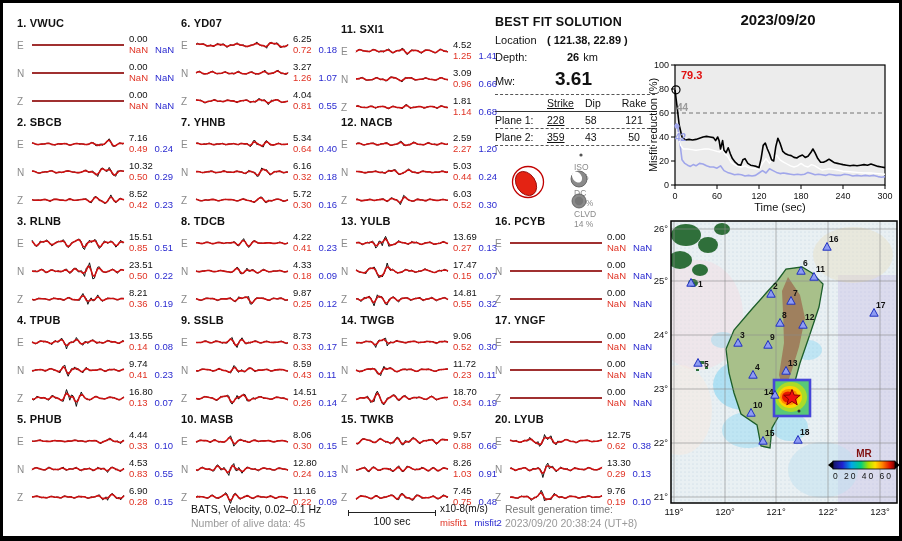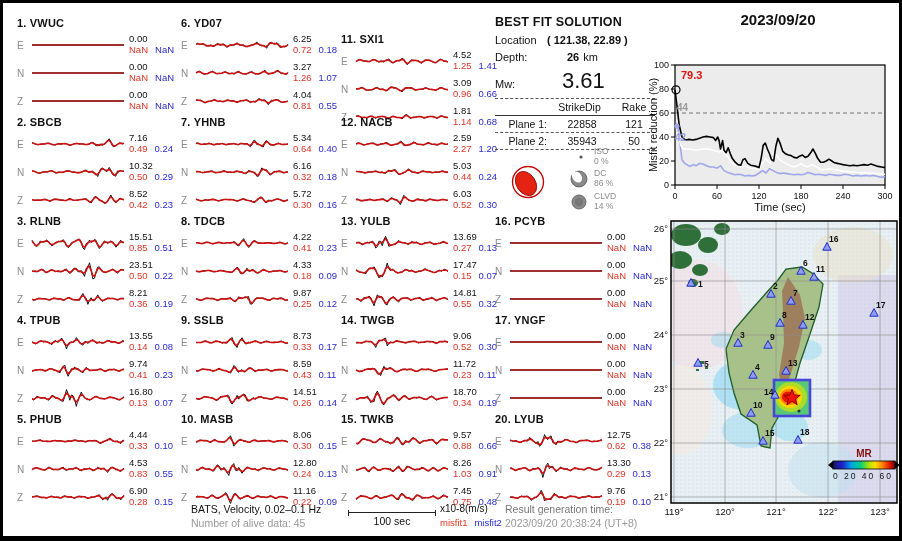--- a/index.html
+++ b/index.html
@@ -16,26 +16,26 @@
   .vals{font-size:9.5px;line-height:1.15;margin-left:3px;white-space:nowrap;}
   .amp{color:#111;}
   .m1{color:#e03324;margin-right:7px;}
   .m2{color:#2a2ad0;}
   
   #bestfit{left:492px;top:12px;width:160px;height:198px;font-size:11px;}
   .bf-h{font-weight:bold;font-size:12.5px;letter-spacing:.2px;}
   .bf-row{display:flex;margin-top:5px;align-items:baseline;white-space:nowrap;}
   .bf-lab{width:52px;}
   .bf-bold{font-weight:bold;}
-  .mw-val{font-weight:normal;font-size:22px;margin-left:15px;}
+  .mw-val{font-weight:bold;font-size:19px;margin-left:8px;}
   .tbl-row{display:flex;font-size:10.5px;white-space:nowrap;}
-  .c0{width:52px;text-align:right;} .c1{width:38px;text-align:right;} .c2{width:30px;text-align:left;} .c3{width:38px;text-align:center;}
+  .c0{width:52px;} .c1{width:38px;text-align:left;text-decoration:underline;} .c2{width:30px;text-align:left;} .c3{width:38px;text-align:center;}
   .dash{border-top:1px dashed #555;height:0;margin:2px 0;}
   .solid{border-top:1px solid #333;height:0;margin:2px 0;}
-  .dec-row{position:absolute;left:74px;display:flex;align-items:center;}
+  .dec-row{position:absolute;left:74px;display:flex;align-items:flex-start;flex-direction:column;}
   .dec-txt{font-size:8.5px;color:#8a8a8a;line-height:1.15;margin-left:5px;}
   
   #titlebox{left:655px;top:6px;width:240px;text-align:center;font-weight:bold;font-size:15px;line-height:1.45;}
   #footer{left:0;top:497px;width:902px;font-size:10.5px;}
   .gray{color:#999;}
   #scalebar{position:absolute;left:345px;top:12px;width:88px;border-top:1px solid #222;}
   #scalebar:before,#scalebar:after{content:"";position:absolute;top:-3px;width:1px;height:6px;background:#222;}
   #scalebar:before{left:0;} #scalebar:after{right:0;}
 </style>
 </head>
@@ -394,21 +394,21 @@
           <svg class="wf" width="96" height="26" viewBox="0 0 96 26">
             <polyline points="2,13.291363086913176 3.642857142857143,12.07821954759082 5.285714285714286,13.148619375465291 6.928571428571428,12.458765622892129 8.571428571428571,12.787345863878022 10.214285714285715,13.207268240490462 11.857142857142856,13.652938146399125 13.5,14.29034445582283 15.142857142857142,13.716755874657544 16.785714285714285,11.347123081020257 18.42857142857143,11.074614438708355 20.07142857142857,12.260241667564877 21.71428571428571,14.209948187399286 23.357142857142858,13.61755434181178 25,14.592813018102568 26.642857142857142,12.410373811236585 28.285714285714285,12.27275163858673 29.928571428571427,11.190606912186475 31.571428571428573,8.578412858967482 33.214285714285715,10.487841655664305 34.85714285714286,15.494017255906211 36.5,19.419606201471424 38.14285714285714,14.493203761478574 39.785714285714285,10.338100393913567 41.42857142857142,9.211191932684804 43.07142857142858,11.07915594639054 44.714285714285715,14.338028426860197 46.35714285714286,15.174348113995944 48,13.95477378957957 49.642857142857146,12.852419504470495 51.285714285714285,12.826720611696343 52.92857142857143,11.005318996118202 54.57142857142857,12.058724762943799 56.214285714285715,13.29418491484495 57.857142857142854,14.281751591794473 59.5,14.626941206958133 61.142857142857146,13.18642677758419 62.785714285714285,12.162180236919923 64.42857142857143,11.841801774283192 66.07142857142857,13.002930653472909 67.71428571428572,13.108628957321145 69.35714285714285,12.823003593108352 71,13.231962879266609 72.64285714285715,13.654178305978977 74.28571428571428,13.185502469304556 75.92857142857143,11.52729285720644 77.57142857142857,12.365991448331403 79.21428571428572,12.714409969560341 80.85714285714285,14.621612823394184 82.5,14.26566998521398 84.14285714285715,13.004182266274027 85.78571428571428,12.36530318077809 87.42857142857143,12.745042612431389 89.07142857142857,12.553706775066857 90.71428571428572,13.142981175030027 92.35714285714285,13.675119334676792 94,14.02001752294391" fill="none" stroke="#111" stroke-width="1"></polyline>
             <polyline points="2,12.886981907139058 3.642857142857143,12.839400669989763 5.285714285714286,12.561868181982746 6.928571428571428,12.798243620745147 8.571428571428571,12.817793242420203 10.214285714285715,13.21585075025587 11.857142857142856,13.71685028090414 13.5,13.886679492293167 15.142857142857142,13.11807447050021 16.785714285714285,12.046164464795387 18.42857142857143,11.56065972909783 20.07142857142857,12.514934764557507 21.71428571428571,13.362581398925315 23.357142857142858,14.140105182437878 25,13.540247057050314 26.642857142857142,13.091979489308628 28.285714285714285,11.957910787336596 29.928571428571427,10.680590469913563 31.571428571428573,10.085620475606087 33.214285714285715,11.520090590179331 34.85714285714286,15.133821704347312 36.5,16.468942406285404 38.14285714285714,14.750303452287858 39.785714285714285,11.347498696025648 41.42857142857142,10.20948275766297 43.07142857142858,11.542792101978513 44.714285714285715,13.530510829082226 46.35714285714286,14.489050110145236 48,13.993847136015335 49.642857142857146,13.211304635248803 51.285714285714285,12.228153037428347 52.92857142857143,11.963588123586113 54.57142857142857,12.119409557968984 56.214285714285715,13.21155375652774 57.857142857142854,14.06762590453252 59.5,14.031706525445598 61.142857142857146,13.325182740487415 62.785714285714285,12.396802929595767 64.42857142857143,12.335637554892008 66.07142857142857,12.651120461692415 67.71428571428572,12.978187734634135 69.35714285714285,13.054531809898704 71,13.236381592784646 72.64285714285715,13.357214551516714 74.28571428571428,12.788991210829991 75.92857142857143,12.359595591614132 77.57142857142857,12.20256475836606 79.21428571428572,13.234004747095307 80.85714285714285,13.867230926056168 82.5,13.963821691627397 84.14285714285715,13.211718477422032 85.78571428571428,12.704842686494501 87.42857142857143,12.554684189425444 89.07142857142857,12.813910187509427 90.71428571428572,13.123935761591225 92.35714285714285,13.612706010883576 94,13.905051460188204" fill="none" stroke="#cc1111" stroke-width="1.6" stroke-linejoin="round"></polyline>
           </svg>
           <div class="vals">
             <div class="amp">11.16</div>
             <div><span class="m1">0.22</span><span class="m2">0.09</span></div>
           </div>
         </div>
       </div>
-      <div class="station" style="left: 338px; top: 30px;">
+      <div class="station" style="left: 338px; top: 20px;">
         <div class="st-hdr">11.  SXI1</div>
         <div class="trace">
           <span class="comp">E</span>
           <svg class="wf" width="96" height="26" viewBox="0 0 96 26">
             <polyline points="2,14.240382143920625 3.642857142857143,12.106979576923681 5.285714285714286,11.384107822813826 6.928571428571428,11.655409449650723 8.571428571428571,12.889729608745736 10.214285714285715,12.902523797789748 11.857142857142856,13.29653500353058 13.5,13.182441087149176 15.142857142857142,13.781531711806245 16.785714285714285,13.45970721838402 18.42857142857143,11.441236044269695 20.07142857142857,11.353142917179788 21.71428571428571,12.24762096041954 23.357142857142858,13.135430444263807 25,14.277833788170543 26.642857142857142,12.917188005511633 28.285714285714285,13.151143663394302 29.928571428571427,14.172308969780032 31.571428571428573,12.159731180130057 33.214285714285715,12.184770334698255 34.85714285714286,10.866314302919632 36.5,13.72835332143546 38.14285714285714,14.755302040222706 39.785714285714285,14.958190166874935 41.42857142857142,12.983558110813568 43.07142857142858,12.343007200929893 44.714285714285715,12.731296470891262 46.35714285714286,12.916496812393179 48,10.140657049245837 49.642857142857146,11.101314631835827 51.285714285714285,14.025333078840688 52.92857142857143,16.582421017874616 54.57142857142857,15.553723202130112 56.214285714285715,12.966579277213862 57.857142857142854,11.748712562639822 59.5,12.71490348201429 61.142857142857146,12.216046861471115 62.785714285714285,12.639012948522948 64.42857142857143,12.65828396571297 66.07142857142857,14.555704887099402 67.71428571428572,15.304226765135741 69.35714285714285,13.381990895384348 71,11.90989480388326 72.64285714285715,12.151090464062193 74.28571428571428,12.156414154653378 75.92857142857143,12.248309009655745 77.57142857142857,13.330478417253014 79.21428571428572,13.898767735371287 80.85714285714285,14.941331698406659 82.5,14.649536494179369 84.14285714285715,12.98616046899144 85.78571428571428,11.077716870594314 87.42857142857143,11.311438636432136 89.07142857142857,13.083206777596548 90.71428571428572,13.37257066630925 92.35714285714285,12.93726322252933 94,14.11539602496337" fill="none" stroke="#111" stroke-width="1"></polyline>
             <polyline points="2,13.529247954921644 3.642857142857143,12.57715651455271 5.285714285714286,11.715498949796077 6.928571428571428,11.976415627070097 8.571428571428571,12.482554285395402 10.214285714285715,13.029596136688689 11.857142857142856,13.127166629489835 13.5,13.420169267495334 15.142857142857142,13.474560005779814 16.785714285714285,12.894158324819985 18.42857142857143,12.084695393277835 20.07142857142857,11.680666640623008 21.71428571428571,12.245398107287713 23.357142857142858,13.220295064284633 25,13.443484079315327 26.642857142857142,13.448721819025494 28.285714285714285,13.41354687956199 29.928571428571427,13.161061271101465 31.571428571428573,12.838936828202781 33.214285714285715,11.73693860591598 34.85714285714286,12.259812653017782 36.5,13.116656554859267 38.14285714285714,14.4806151761777 39.785714285714285,14.232350105970403 41.42857142857142,13.42825182620613 43.07142857142858,12.685953927544908 44.714285714285715,12.663600161404778 46.35714285714286,11.92948344417676 48,11.386156164491615 49.642857142857146,11.755768253307451 51.285714285714285,13.903022909517043 52.92857142857143,15.387159099615138 54.57142857142857,15.034241165739529 56.214285714285715,13.423005013994599 57.857142857142854,12.47673177395599 59.5,12.226554302041741 61.142857142857146,12.523321097336117 62.785714285714285,12.504447925235679 64.42857142857143,13.284333933778441 66.07142857142857,14.172738539316038 67.71428571428572,14.413974182539832 69.35714285714285,13.53203748813445 71,12.480992054443268 72.64285714285715,12.07246647419961 74.28571428571428,12.185271209457104 75.92857142857143,12.578400527187378 77.57142857142857,13.15918505409335 79.21428571428572,14.056859283676985 80.85714285714285,14.496545309319103 82.5,14.19234288719249 84.14285714285715,12.904471277921708 85.78571428571428,11.791771992005962 87.42857142857143,11.824120761541002 89.07142857142857,12.589072026779311 90.71428571428572,13.131013555478376 92.35714285714285,13.475076637933983 94,13.722685090818691" fill="none" stroke="#cc1111" stroke-width="1.6" stroke-linejoin="round"></polyline>
           </svg>
           <div class="vals">
             <div class="amp">4.52</div>
             <div><span class="m1">1.25</span><span class="m2">1.41</span></div>

